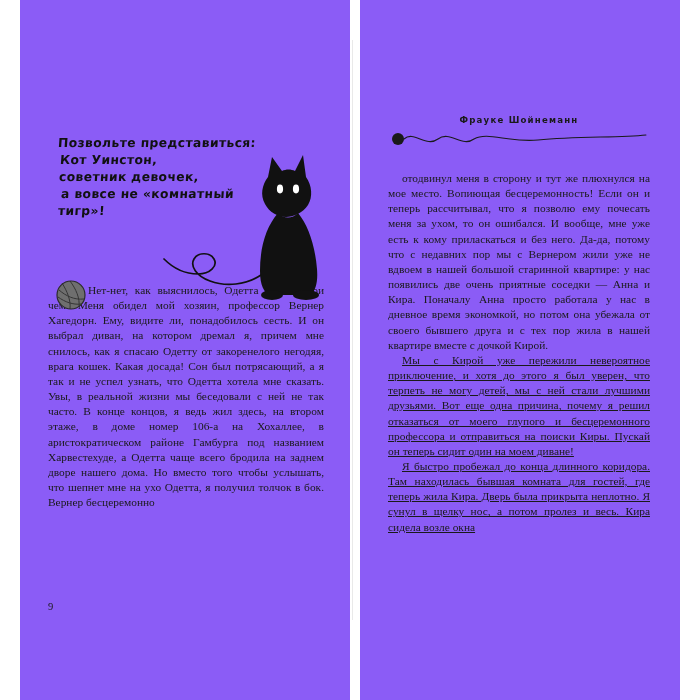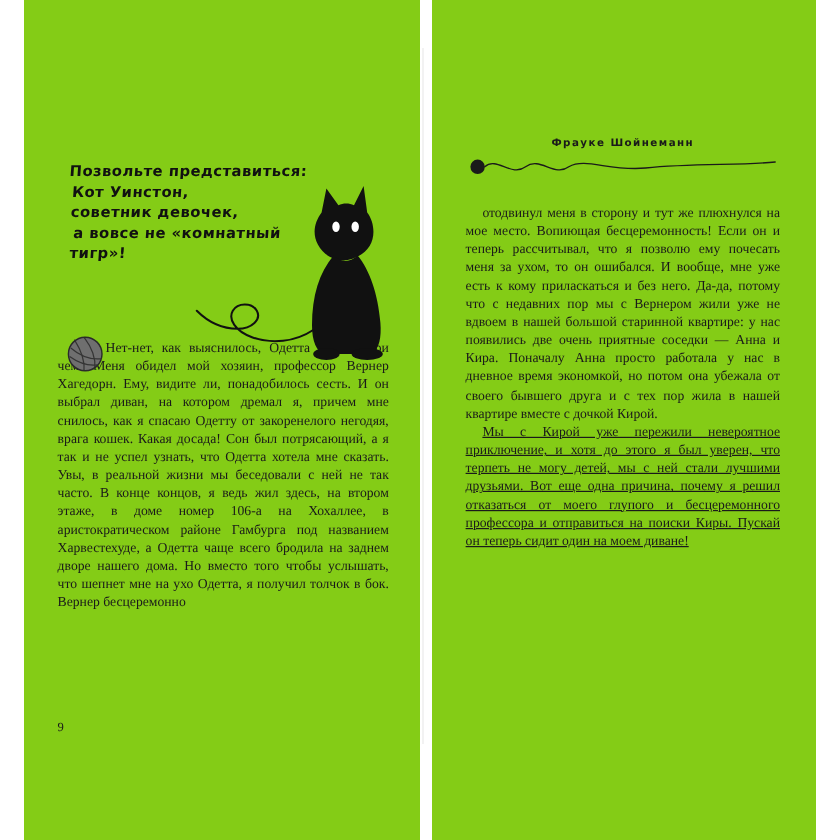--- a/index.html
+++ b/index.html
@@ -16,21 +16,21 @@
   .spread {
     position: relative;
     width: 700px;
     height: 700px;
     background: #ffffff;
   }
   .page {
     position: absolute;
     top: 0;
     height: 700px;
-    background: #84cc16;
+    background: #8b5cf6;
     box-sizing: border-box;
   }
   .page-left {
     left: 20px;
     width: 330px;
     padding: 40px 28px 40px 28px;
   }
   .page-right {
     left: 360px;
     width: 320px;
@@ -208,17 +208,18 @@
       <svg width="262" height="26" viewBox="0 0 262 26">
         <circle cx="10" cy="10" r="6" fill="#1a1a1a"></circle>
         <path d="M16 10 C26 1 38 19 50 10 C62 1 74 19 86 10
                  C100 2 120 14 150 11 C190 7 230 9 258 6" fill="none" stroke="#1a1a1a" stroke-width="1.1" stroke-linecap="round"></path>
       </svg>
     </div>
 
     <div class="body-right">
       <p>отодвинул меня в сторону и тут же плюхнулся на мое место. Вопиющая бесцеремонность! Если он и теперь рассчитывал, что я позволю ему почесать меня за ухом, то он ошибался. И вообще, мне уже есть к кому приласкаться и без него. Да-да, потому что с недавних пор мы с Вернером жили уже не вдвоем в нашей большой старинной квартире: у нас появились две очень приятные соседки — Анна и Кира. Поначалу Анна просто работала у нас в дневное время экономкой, но потом она убежала от своего бывшего друга и с тех пор жила в нашей квартире вместе с дочкой Кирой.</p>
       <p>Мы с Кирой уже пережили невероятное приключение, и хотя до этого я был уверен, что терпеть не могу детей, мы с ней стали лучшими друзьями. Вот еще одна причина, почему я решил отказаться от моего глупого и бесцеремонного профессора и отправиться на поиски Киры. Пускай он теперь сидит один на моем диване!</p>
+      <p>Я быстро пробежал до конца длинного коридора. Там находилась бывшая комната для гостей, где теперь жила Кира. Дверь была прикрыта неплотно. Я сунул в щелку нос, а потом пролез и весь. Кира сидела возле окна</p>
     </div>
 
   </div>
 
 </div>
 
 </body></html>

